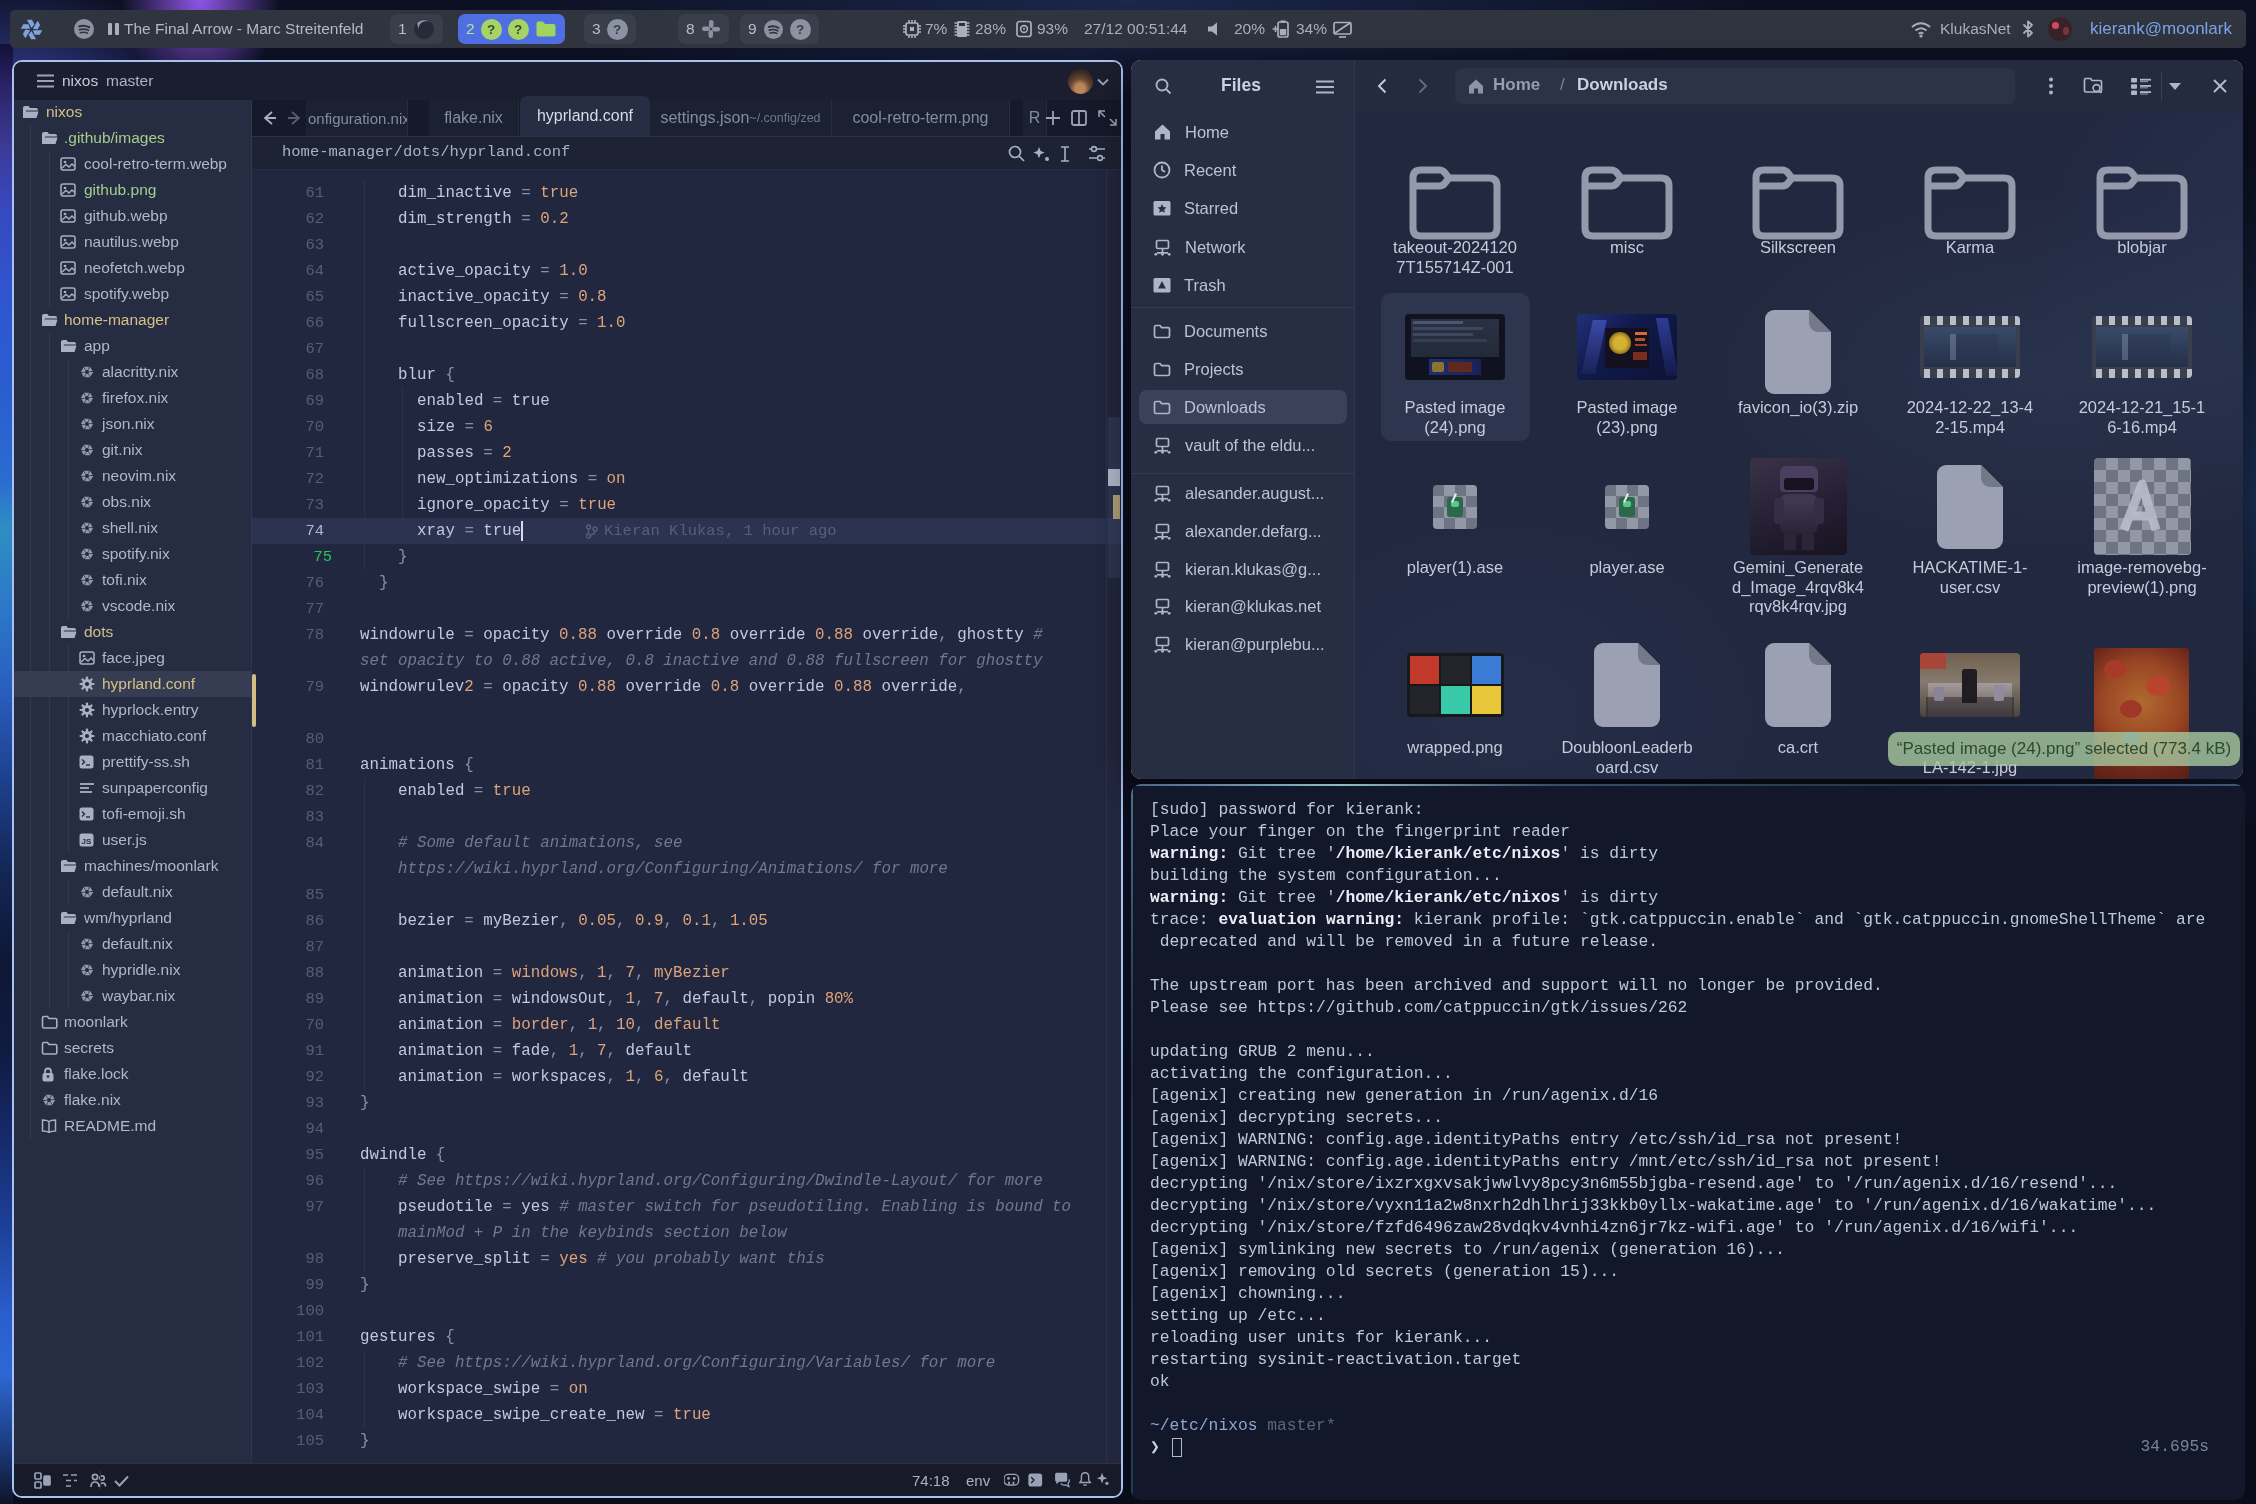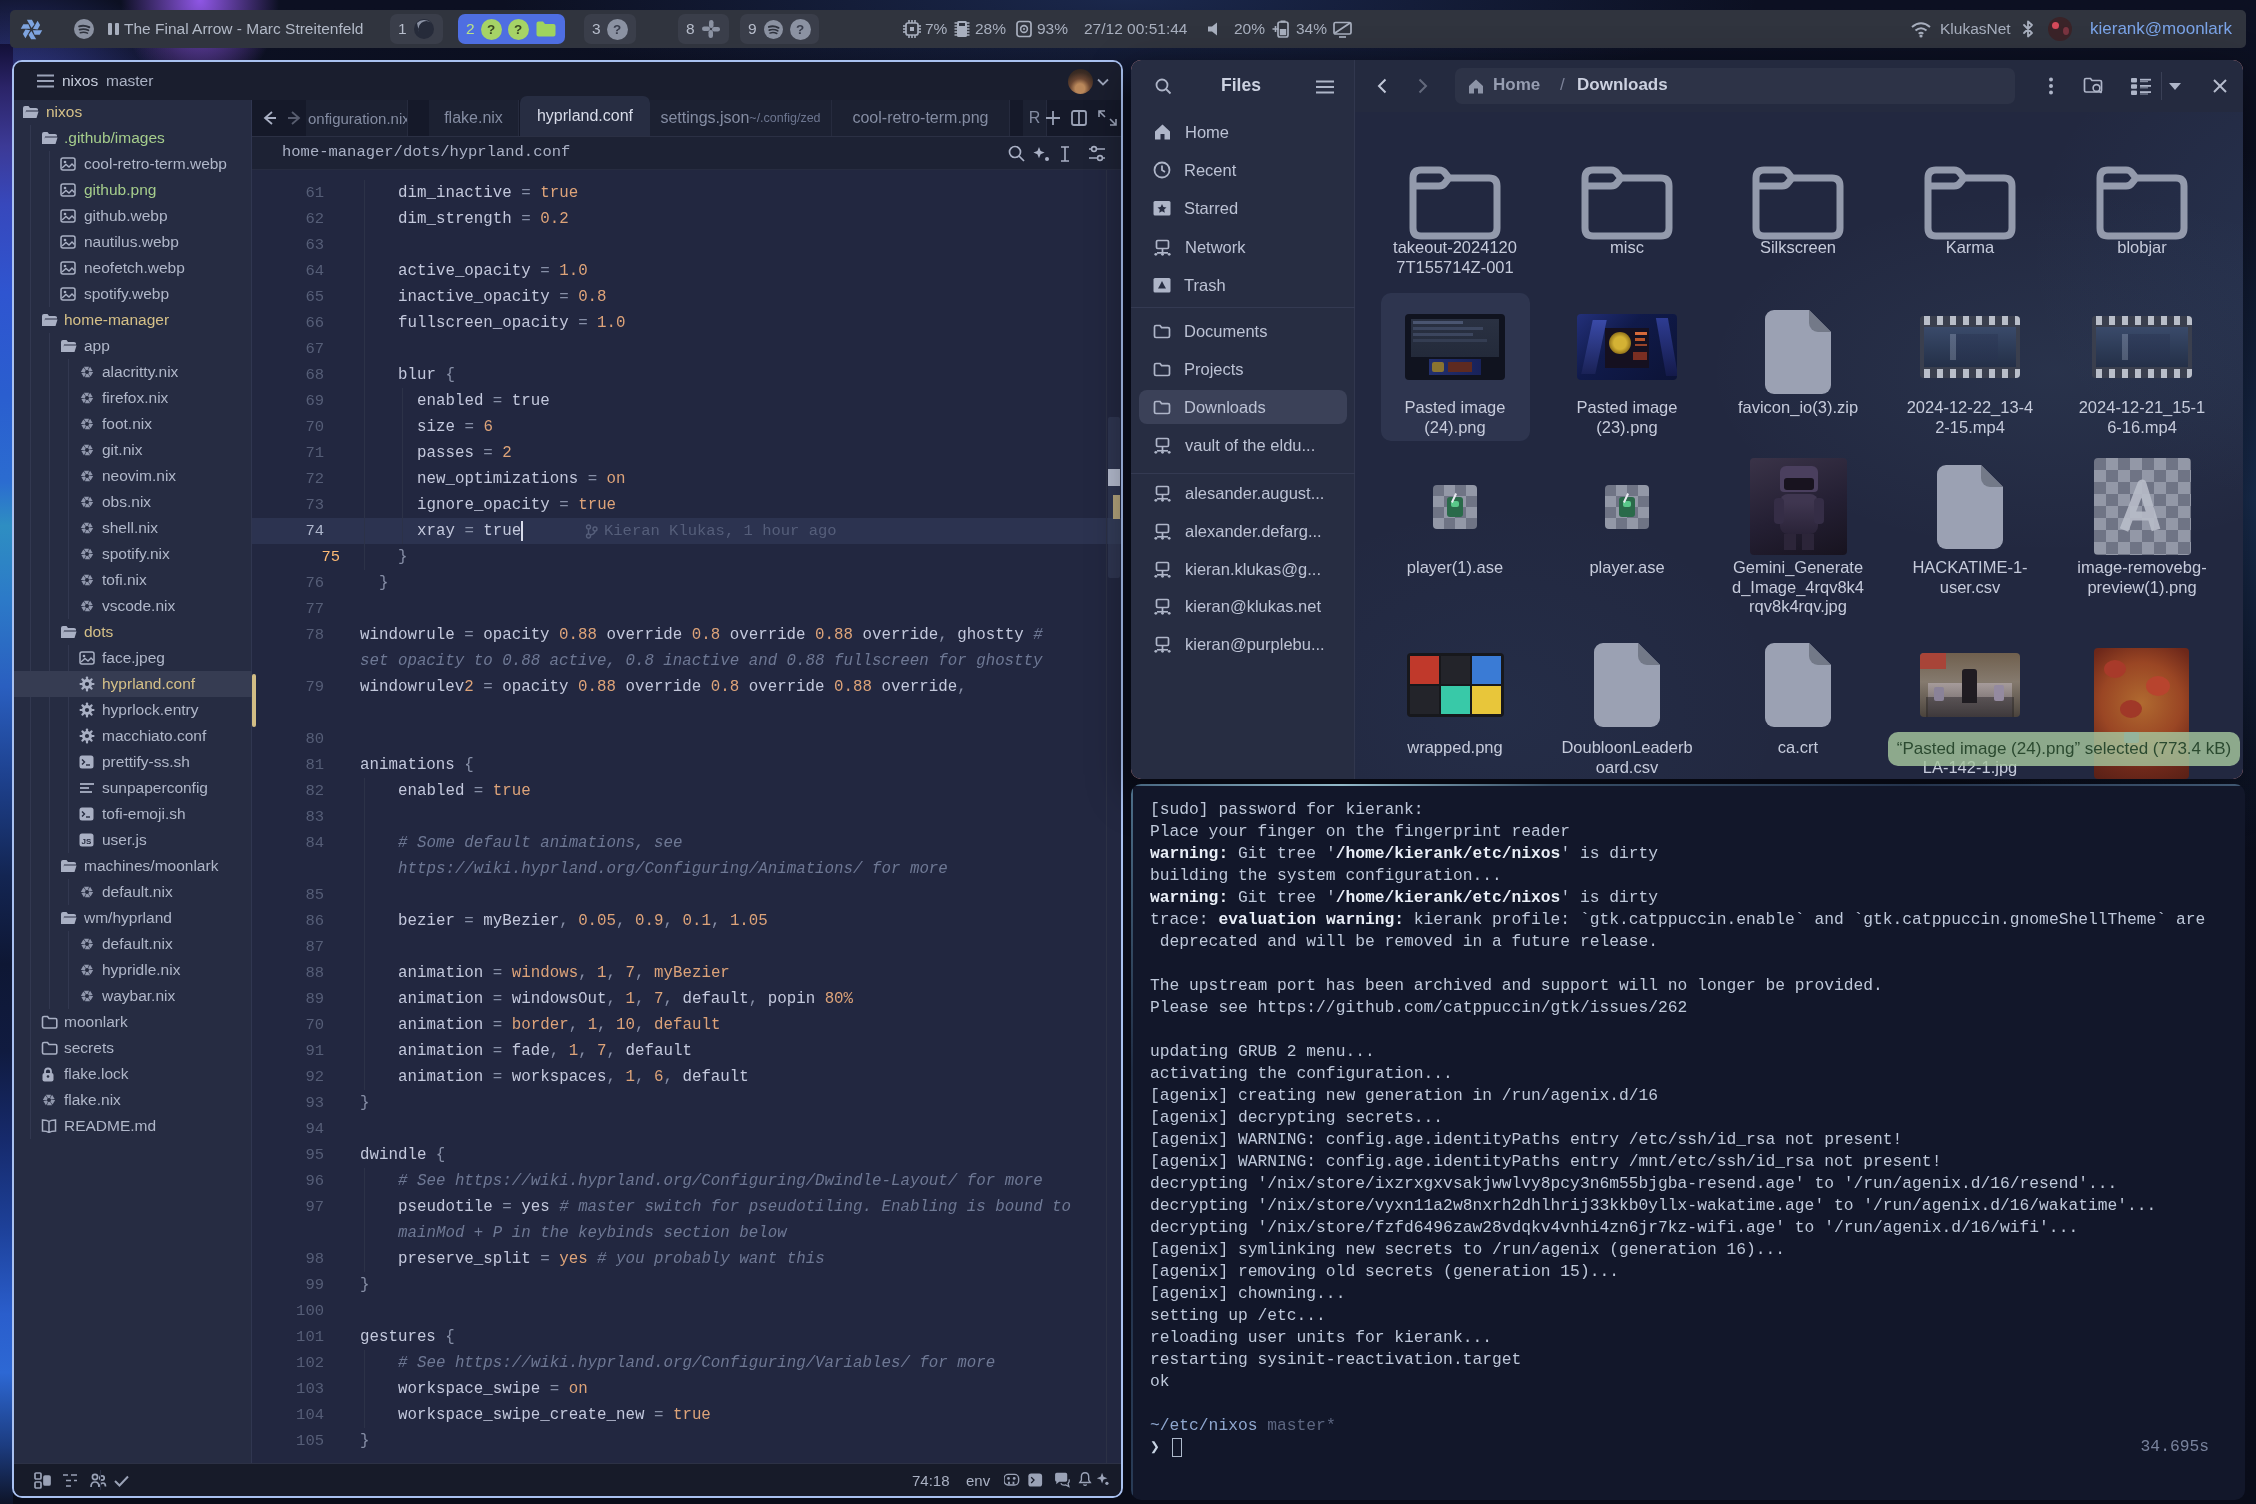--- a/index.html
+++ b/index.html
@@ -387,21 +387,21 @@
       <svg width="16" height="16" viewBox="0 0 16 16" style="position:absolute;left:65px;top:316px">
         <path d="M 8 8 L 14.2 8 L 11.6 12.4 Z" transform="rotate(0 8 8)" fill="#9097ac"></path>
         <path d="M 8 8 L 14.2 8 L 11.6 12.4 Z" transform="rotate(60 8 8)" fill="#9097ac"></path>
         <path d="M 8 8 L 14.2 8 L 11.6 12.4 Z" transform="rotate(120 8 8)" fill="#9097ac"></path>
         <path d="M 8 8 L 14.2 8 L 11.6 12.4 Z" transform="rotate(180 8 8)" fill="#9097ac"></path>
         <path d="M 8 8 L 14.2 8 L 11.6 12.4 Z" transform="rotate(240 8 8)" fill="#9097ac"></path>
         <path d="M 8 8 L 14.2 8 L 11.6 12.4 Z" transform="rotate(300 8 8)" fill="#9097ac"></path>
         <circle cx="8" cy="8" r="2" fill="#242a3e"></circle>
       </svg>
       <div class="trow" style="left:88px;top:311px">
-        <span>foot.nix</span>
+        <span>json.nix</span>
       </div>
       <svg width="16" height="16" viewBox="0 0 16 16" style="position:absolute;left:65px;top:342px">
         <path d="M 8 8 L 14.2 8 L 11.6 12.4 Z" transform="rotate(0 8 8)" fill="#9097ac"></path>
         <path d="M 8 8 L 14.2 8 L 11.6 12.4 Z" transform="rotate(60 8 8)" fill="#9097ac"></path>
         <path d="M 8 8 L 14.2 8 L 11.6 12.4 Z" transform="rotate(120 8 8)" fill="#9097ac"></path>
         <path d="M 8 8 L 14.2 8 L 11.6 12.4 Z" transform="rotate(180 8 8)" fill="#9097ac"></path>
         <path d="M 8 8 L 14.2 8 L 11.6 12.4 Z" transform="rotate(240 8 8)" fill="#9097ac"></path>
         <path d="M 8 8 L 14.2 8 L 11.6 12.4 Z" transform="rotate(300 8 8)" fill="#9097ac"></path>
         <circle cx="8" cy="8" r="2" fill="#242a3e"></circle>
       </svg>
@@ -701,21 +701,21 @@
       <div class="gut" style="left:0;top:244px;color:#565e77">70</div>
       <div class="crow" style="left:165px;top:244px">size <span class="p">=</span> <span class="o">6</span></div>
       <div class="gut" style="left:0;top:270px;color:#565e77">71</div>
       <div class="crow" style="left:165px;top:270px">passes <span class="p">=</span> <span class="o">2</span></div>
       <div class="gut" style="left:0;top:296px;color:#565e77">72</div>
       <div class="crow" style="left:165px;top:296px">new_optimizations <span class="p">=</span> <span class="o">on</span></div>
       <div class="gut" style="left:0;top:322px;color:#565e77">73</div>
       <div class="crow" style="left:165px;top:322px">ignore_opacity <span class="p">=</span> <span class="o">true</span></div>
       <div class="gut" style="left:0;top:348px;color:#aeb6cc">74</div>
       <div class="crow" style="left:165px;top:348px">xray <span class="p">=</span> true</div>
-      <div class="gut" style="left:16px;top:374px;color:#fdba74">75</div>
+      <div class="gut" style="left:8px;top:374px;color:#22c55e">75</div>
       <div class="crow" style="left:146px;top:374px"><span class="p">}</span></div>
       <div class="gut" style="left:0;top:400px;color:#565e77">76</div>
       <div class="crow" style="left:127px;top:400px"><span class="p">}</span></div>
       <div class="gut" style="left:0;top:426px;color:#565e77">77</div>
       <div class="gut" style="left:0;top:452px;color:#565e77">78</div>
       <div class="crow" style="left:108px;top:452px">windowrule <span class="p">=</span> opacity <span class="o">0.88</span> override <span class="o">0.8</span> override <span class="o">0.88</span> override<span class="p">,</span> ghostty <span class="cm">#</span></div>
       <div class="crow" style="left:108px;top:478px"><span class="cm">set opacity to 0.88 active, 0.8 inactive and 0.88 fullscreen for ghostty</span></div>
       <div class="gut" style="left:0;top:504px;color:#565e77">79</div>
       <div class="crow" style="left:108px;top:504px">windowrulev<span class="o">2</span> <span class="p">=</span> opacity <span class="o">0.88</span> override <span class="o">0.8</span> override <span class="o">0.88</span> override<span class="p">,</span></div>
       <div class="gut" style="left:0;top:556px;color:#565e77">80</div>

